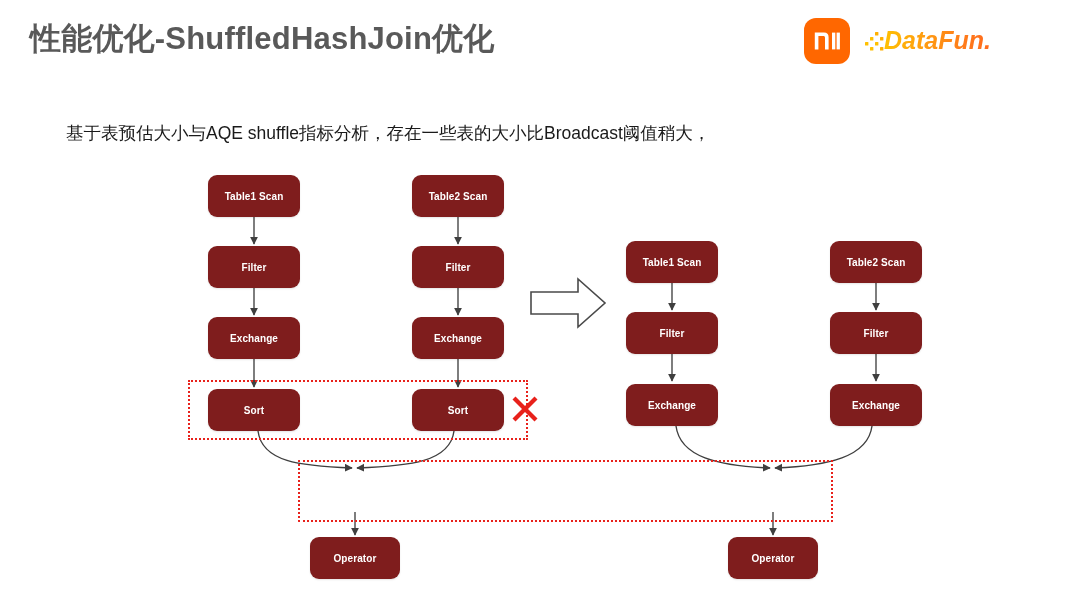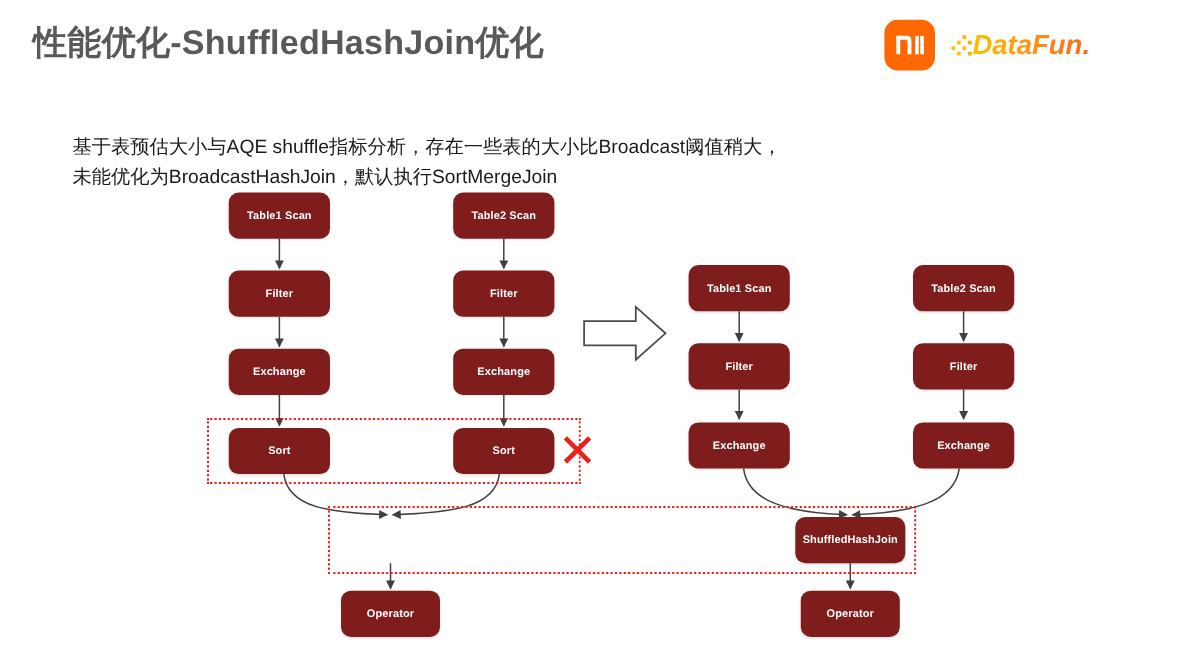--- a/index.html
+++ b/index.html
@@ -140,21 +140,20 @@
           <rect x="16" y="15" width="3.4" height="3.4" rx="0.5" fill="#ffb000"></rect>
           <rect x="16" y="25" width="3.4" height="3.4" rx="0.5" fill="#ffb000"></rect>
         </g>
         <text x="20" y="27" font-family="'Liberation Sans', sans-serif" font-size="25" font-weight="700" font-style="italic" fill="url(#dfGrad)">DataFun.</text>
       </svg>
     </div>
   </div>
 
   <div class="body-text">
     <div class="line">基于表预估大小与AQE shuffle指标分析，存在一些表的大小比Broadcast阈值稍大，</div>
-    <div class="line">未能优化为BroadcastHashJoin，默认执行SortMergeJoin</div>
   </div>
 
   <div class="diagram">
     <svg width="1080" height="608" aria-hidden="true">
       <defs>
         <marker id="ah" markerWidth="7" markerHeight="7" refX="5.4" refY="3" orient="auto">
           <path d="M0,0 L6,3 L0,6 z" fill="#3f3f3f"></path>
         </marker>
       </defs>
       <g stroke="#3f3f3f" stroke-width="1.35" fill="none" marker-end="url(#ah)">
@@ -207,16 +206,15 @@
   <div class="node" style="left:208px; top:389px; width:92px; height:42px;">Sort</div>
   <div class="node" style="left:412px; top:389px; width:92px; height:42px;">Sort</div>
   <div class="node" style="left:310px; top:537px; width:90px; height:42px;">Operator</div>
 
   <div class="node" style="left:626px; top:241px; width:92px; height:42px;">Table1 Scan</div>
   <div class="node" style="left:830px; top:241px; width:92px; height:42px;">Table2 Scan</div>
   <div class="node" style="left:626px; top:312px; width:92px; height:42px;">Filter</div>
   <div class="node" style="left:830px; top:312px; width:92px; height:42px;">Filter</div>
   <div class="node" style="left:626px; top:384px; width:92px; height:42px;">Exchange</div>
   <div class="node" style="left:830px; top:384px; width:92px; height:42px;">Exchange</div>
-  <div class="node" style="left:723px; top:470px; width:100px; height:42px;">ShuffledHashJoin</div>
   <div class="node" style="left:728px; top:537px; width:90px; height:42px;">Operator</div>
 
 </div>
 
 </body></html>

